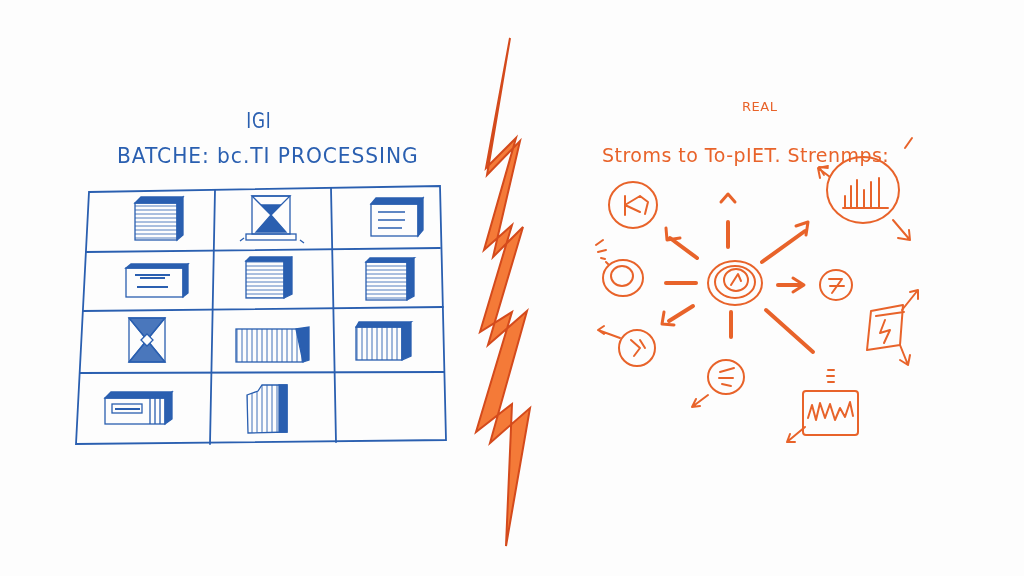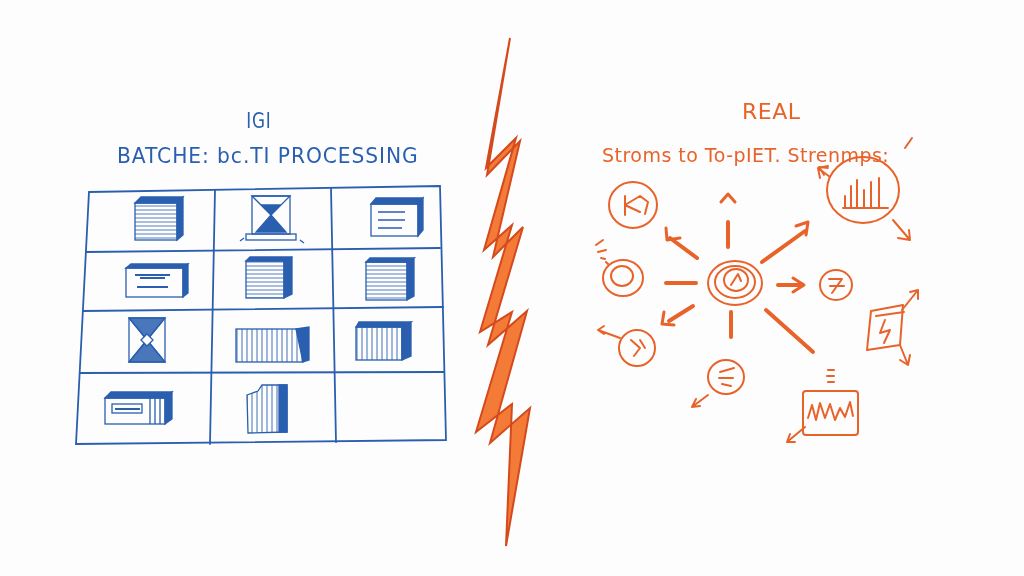--- a/index.html
+++ b/index.html
@@ -20,21 +20,21 @@
   }
   .hand-orange {
     position: absolute;
     font-family: "DejaVu Sans", sans-serif;
     color: #e8632a;
     letter-spacing: 0.5px;
     white-space: nowrap;
   }
   .left-small-title { left: 243px; top: 109px; font-size: 21px; transform: scaleX(0.8); }
   .left-title { left: 117px; top: 143px; font-size: 22px; transform: scaleX(0.92); transform-origin: left center; }
-  .right-small-title { left: 742px; top: 99px; font-size: 22px; }
+  .right-small-title { left: 742px; top: 99px; font-size: 13px; }
   .right-title { left: 602px; top: 143px; font-size: 20px; transform: scaleX(0.95); transform-origin: left center; }
 </style>
 </head>
 <body>
 
 <svg class="canvas" viewBox="0 0 1024 576" xmlns="http://www.w3.org/2000/svg">
   <defs>
     <pattern id="hstripe" width="4" height="4" patternUnits="userSpaceOnUse">
       <line x1="0" y1="2" x2="4" y2="2" stroke="#2a5fb0" stroke-width="0.8"></line>
     </pattern>

